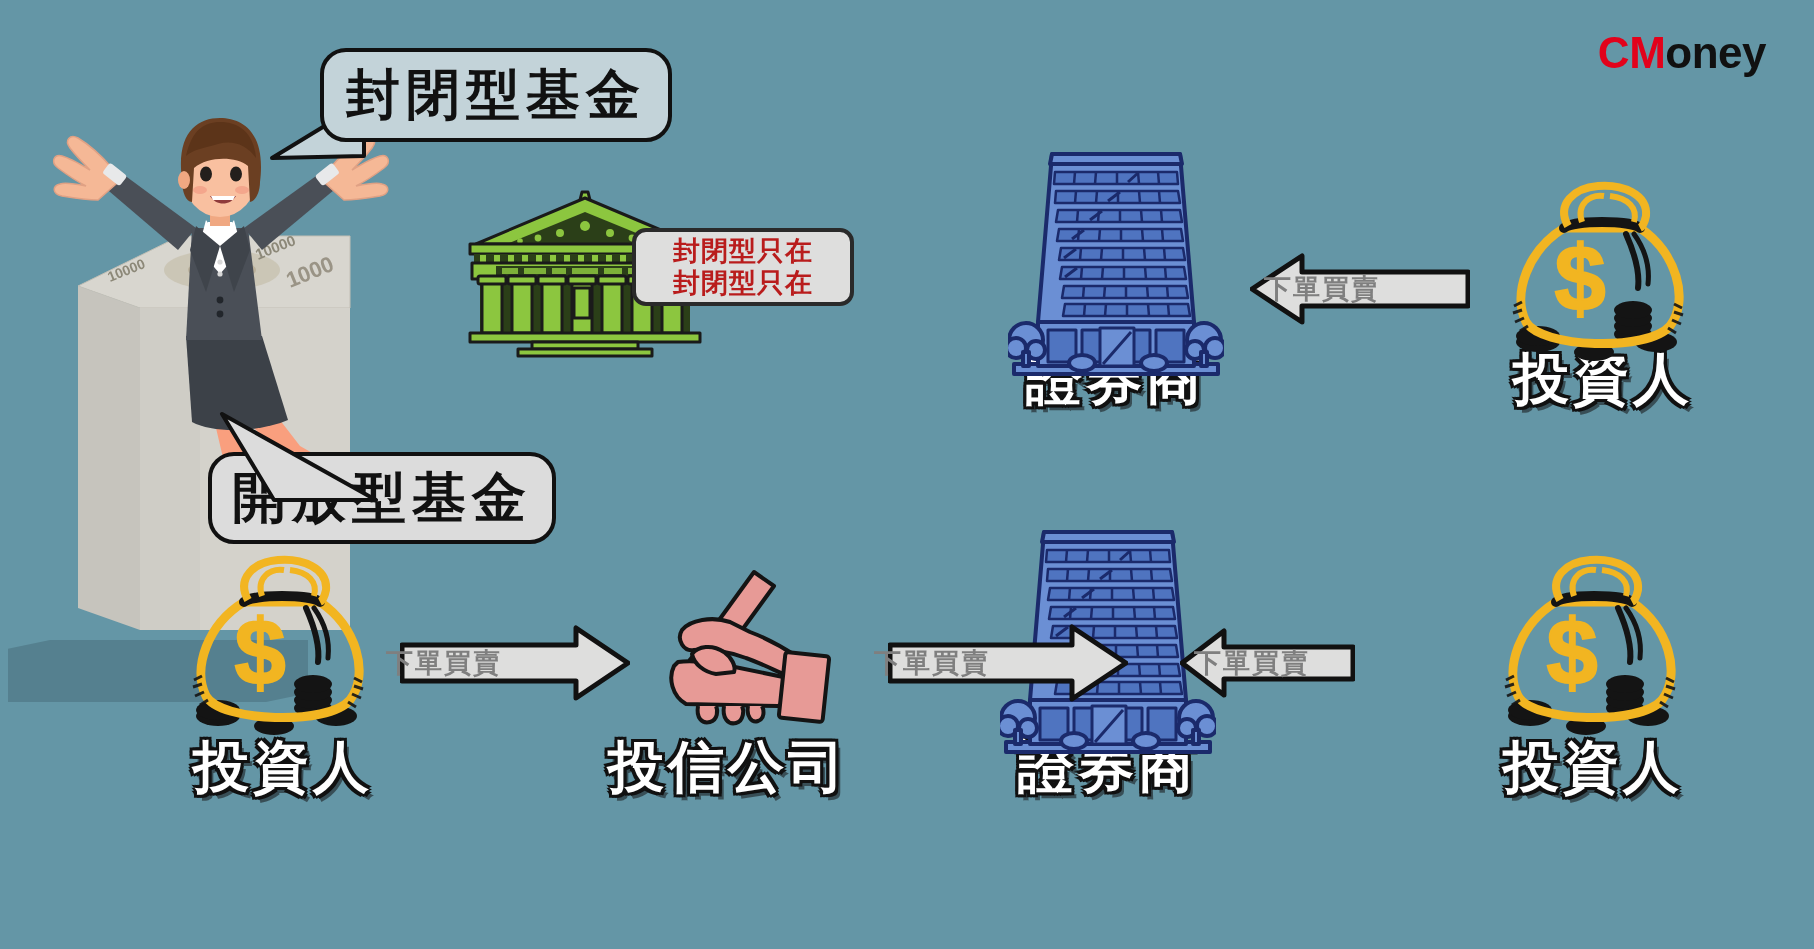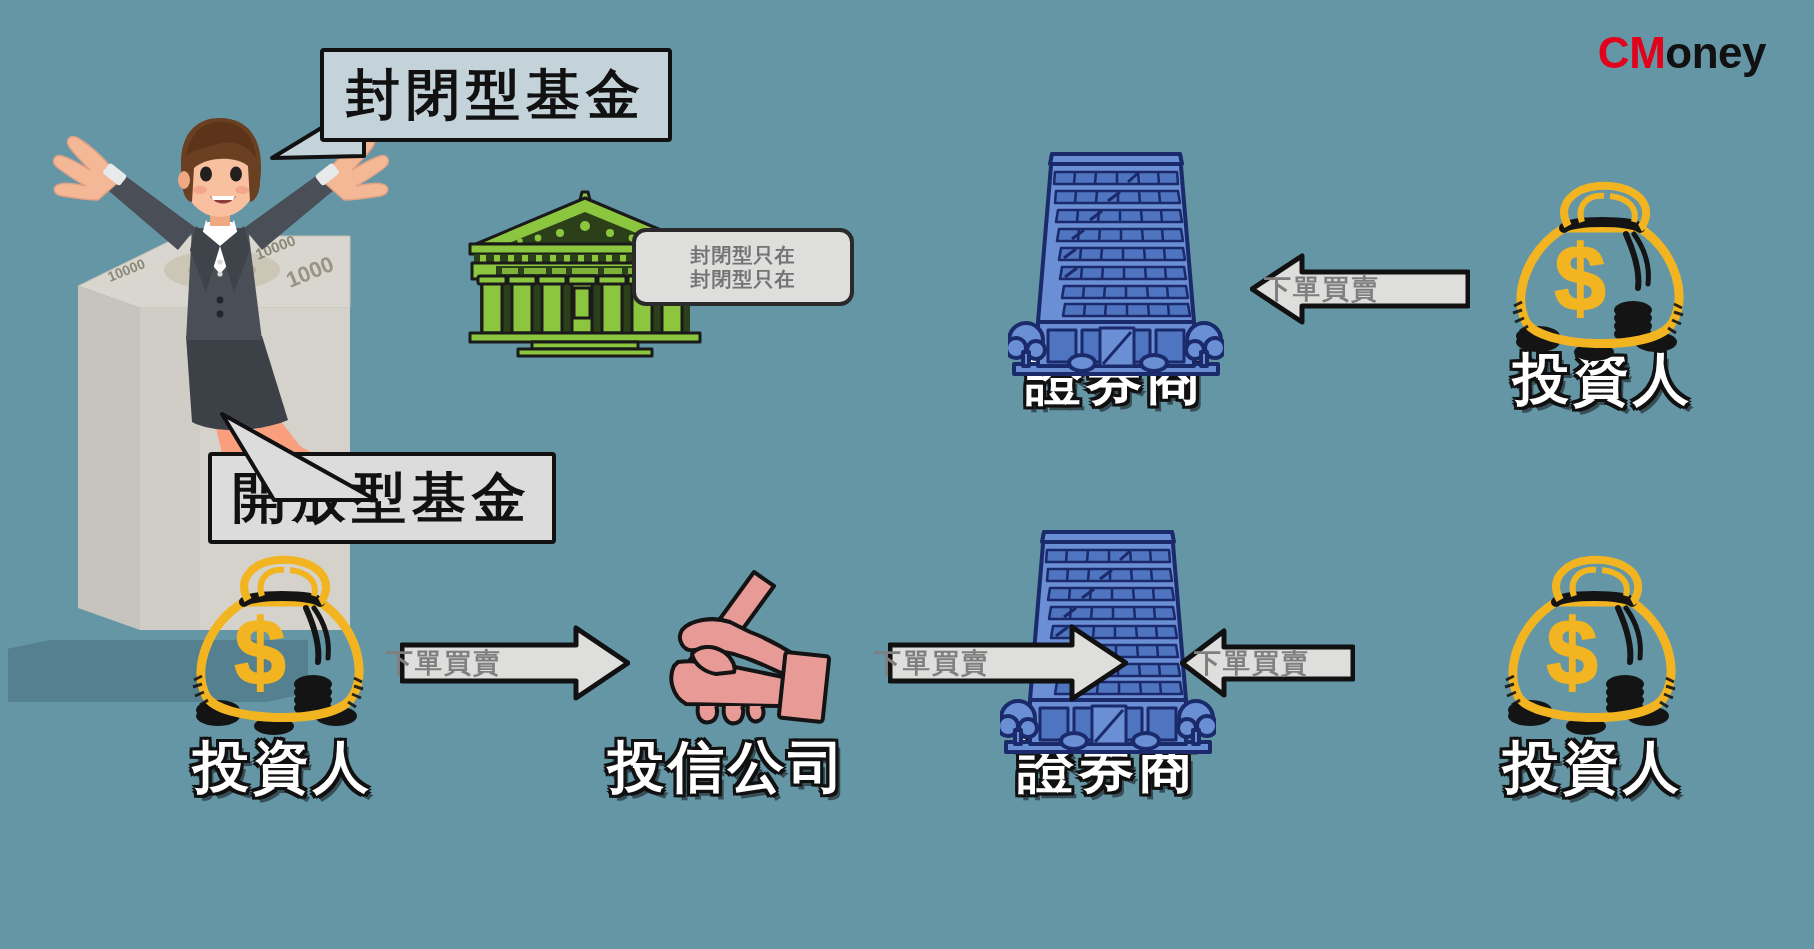--- a/index.html
+++ b/index.html
@@ -39,21 +39,21 @@
       -3px -3px 0 #111, 3px -3px 0 #111, -3px 3px 0 #111, 3px 3px 0 #111,
       -3px 0 0 #111, 3px 0 0 #111, 0 -3px 0 #111, 0 3px 0 #111,
       5px 6px 0 rgba(20,20,20,0.55);
   }
 
   
   .bubble {
     position: absolute;
     background: #c3d3d9;
     border: 4px solid #111111;
-    border-radius: 4px;
+    border-radius: 26px;
     display: flex; align-items: center; justify-content: center;
     font-size: 54px; font-weight: bold; color: #111111;
     letter-spacing: 6px;
     white-space: nowrap;
     z-index: 30;
   }
   #bubble-closed { left: 320px; top: 48px;  width: 352px; height: 94px; }
   #bubble-open   { left: 208px; top: 452px; width: 348px; height: 92px;
                    background: #dcdcdc; }
   .bubble-tail { position: absolute; z-index: 29; }
@@ -63,21 +63,21 @@
     position: absolute; left: 632px; top: 228px;
     width: 222px; height: 78px;
     background: #dededd;
     border: 4px solid #2a2a2a;
     border-radius: 14px;
     display: flex; flex-direction: column;
     align-items: center; justify-content: center;
     z-index: 25;
   }
   #note-box .nl {
-    font-size: 20px; font-weight: bold; color: #737373;
+    font-size: 27px; font-weight: bold; color: #b91c1c;
     letter-spacing: 1px; line-height: 1.2; white-space: nowrap;
   }
 
   
   .arrow {
     position: absolute;
     display: flex; align-items: center; justify-content: flex-start;
     z-index: 20;
   }
   .arrow .alabel {

